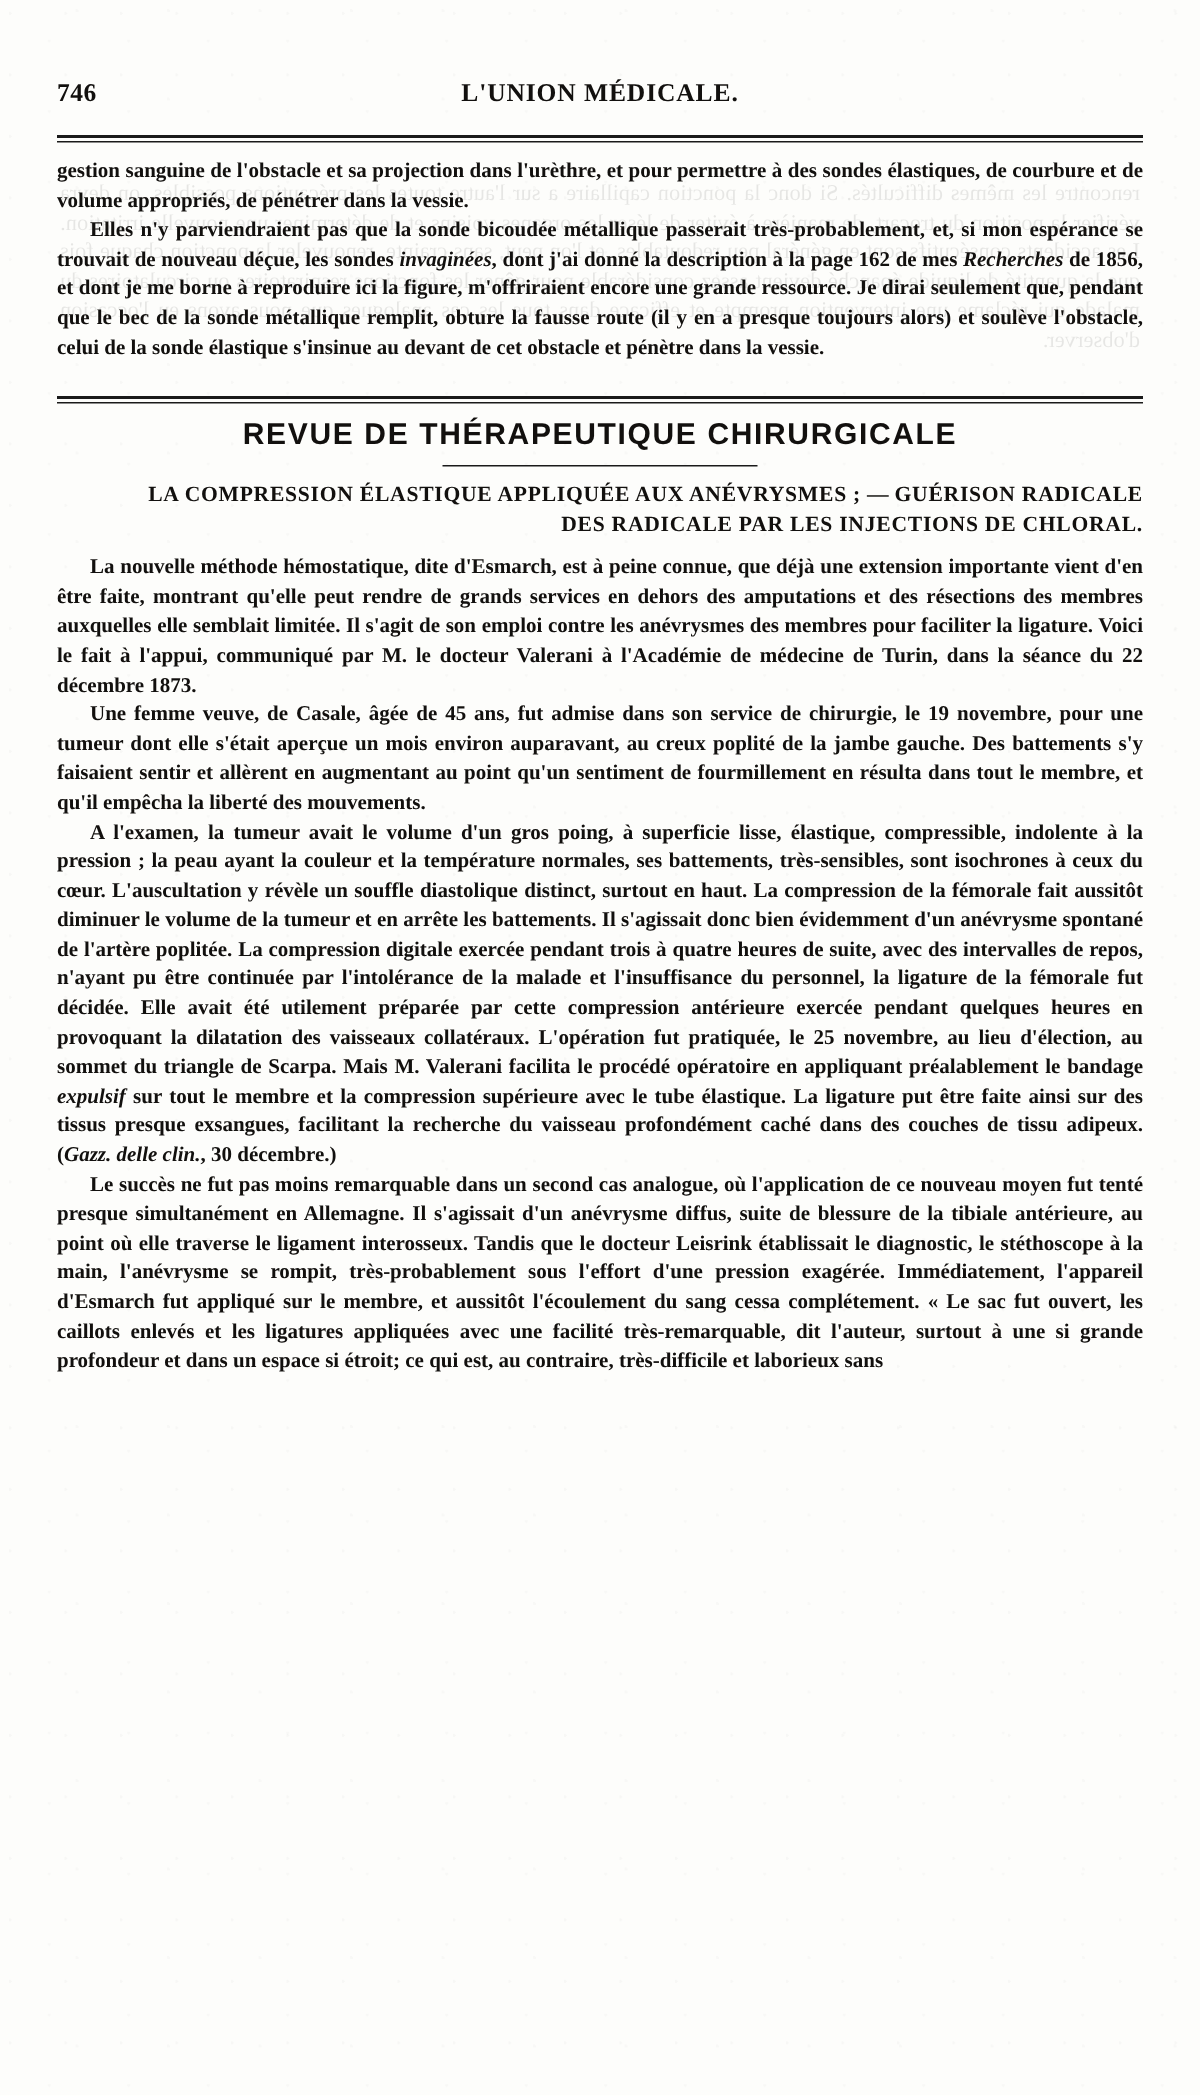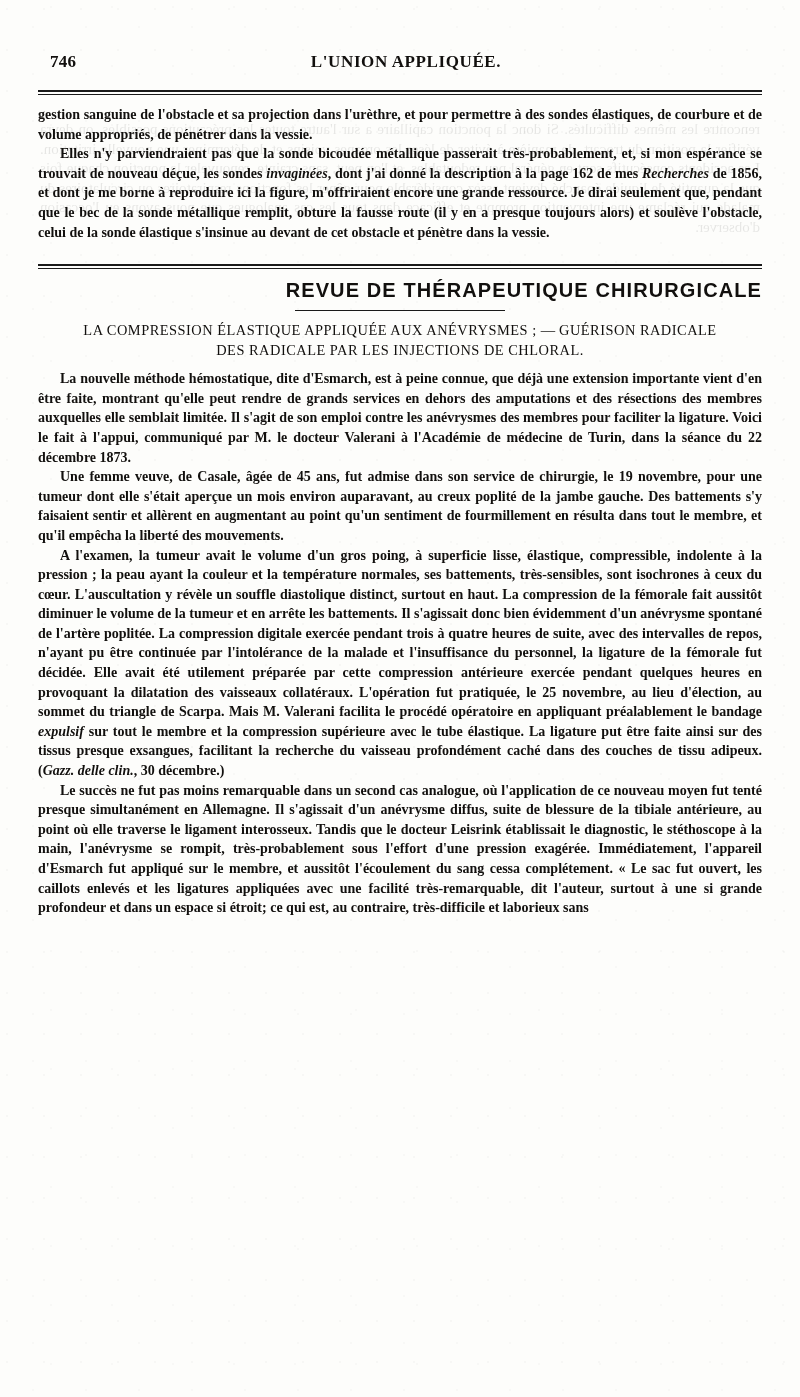--- a/index.html
+++ b/index.html
@@ -27,21 +27,21 @@
       radial-gradient(circle at 62% 58%, rgba(0,0,0,0.020) 0 1px, transparent 1px),
       radial-gradient(circle at 84% 12%, rgba(0,0,0,0.018) 0 1px, transparent 1px),
       #fdfdfb;
     background-size: 37px 41px, 53px 47px, 61px 59px;
   }
 
   
   .running-head {
     position: relative;
     height: 26px;
-    margin: 0 4px 0 16px;
+    margin: 0 4px 0 4px;
   }
   .folio {
     position: absolute;
     left: 0;
     top: 0;
     font-family: "Liberation Serif", serif;
     font-weight: bold;
     font-size: 17px;
     letter-spacing: 0.3px;
   }
@@ -87,34 +87,33 @@
   .section-head {
     margin: 0 4px;
     text-align: center;
   }
   .section-title {
     font-family: "Liberation Sans", sans-serif;
     font-weight: bold;
     font-size: 20px;
     letter-spacing: 1.1px;
     margin: 6px 0 8px 0;
-    text-align: right;
   }
   .thin-rule {
     width: 210px;
     margin: 0 auto 9px auto;
     border-top: 1px solid #1a1a1a;
   }
   .sub-head {
     font-family: "Liberation Serif", serif;
-    font-weight: normal;
+    font-weight: bold;
     font-size: 14.4px;
     letter-spacing: 0.5px;
     line-height: 20px;
-    text-align: center;
+    text-align: right;
   }
   .sub-head .dash {
     letter-spacing: 0;
     padding: 0 4px;
   }
   .after-head-gap { height: 9px; }
   .pre-section-gap { height: 10px; }
 
   
   .bleed {
@@ -137,21 +136,21 @@
 <body>
 
 <div class="page">
 
   <div class="bleed">
     rencontre les mêmes difficultés. Si donc la ponction capillaire a sur l'autre toutes les précautions possibles, on devra vérifier la position du trocart, de manière à éviter de léser les organes voisins et de déterminer une nouvelle irritation. Les accidents consécutifs sont en général peu redoutables, et l'on peut, sans crainte, renouveler la ponction chaque fois que la quantité de liquide épanché devient assez considérable pour gêner les fonctions respiratoires ou circulatoires du malade qui réclame une intervention prompte et efficace dans tous les cas analogues que nous avons eu l'occasion d'observer.
   </div>
 
   <div class="running-head">
     <div class="folio">746</div>
-    <div class="head-title">L'UNION APPLIQUÉE.</div>
+    <div class="head-title">L'UNION MÉDICALE.</div>
   </div>
 
   <div class="rule-double"></div>
 
   <div class="col">
     <p class="noindent">gestion sanguine de l'obstacle et sa projection dans l'urèthre, et pour permettre à des sondes élastiques, de courbure et de volume appropriés, de pénétrer dans la vessie.</p>
     <p>
       <span>Elles n'y parviendraient pas que la sonde bicoudée métallique passerait très-probablement, et, si mon espérance se trouvait de nouveau déçue, les sondes </span><i>invaginées</i><span>, dont j'ai donné la description à la page 162 de mes </span><i>Recherches</i><span> de 1856, et dont je me borne à reproduire ici la figure, m'offriraient encore une grande ressource. Je dirai seulement que, pendant que le bec de la sonde métallique remplit, obture la fausse route (il y en a presque toujours alors) et soulève l'obstacle, celui de la sonde élastique s'insinue au devant de cet obstacle et pénètre dans la vessie.</span>
     </p>
   </div>

